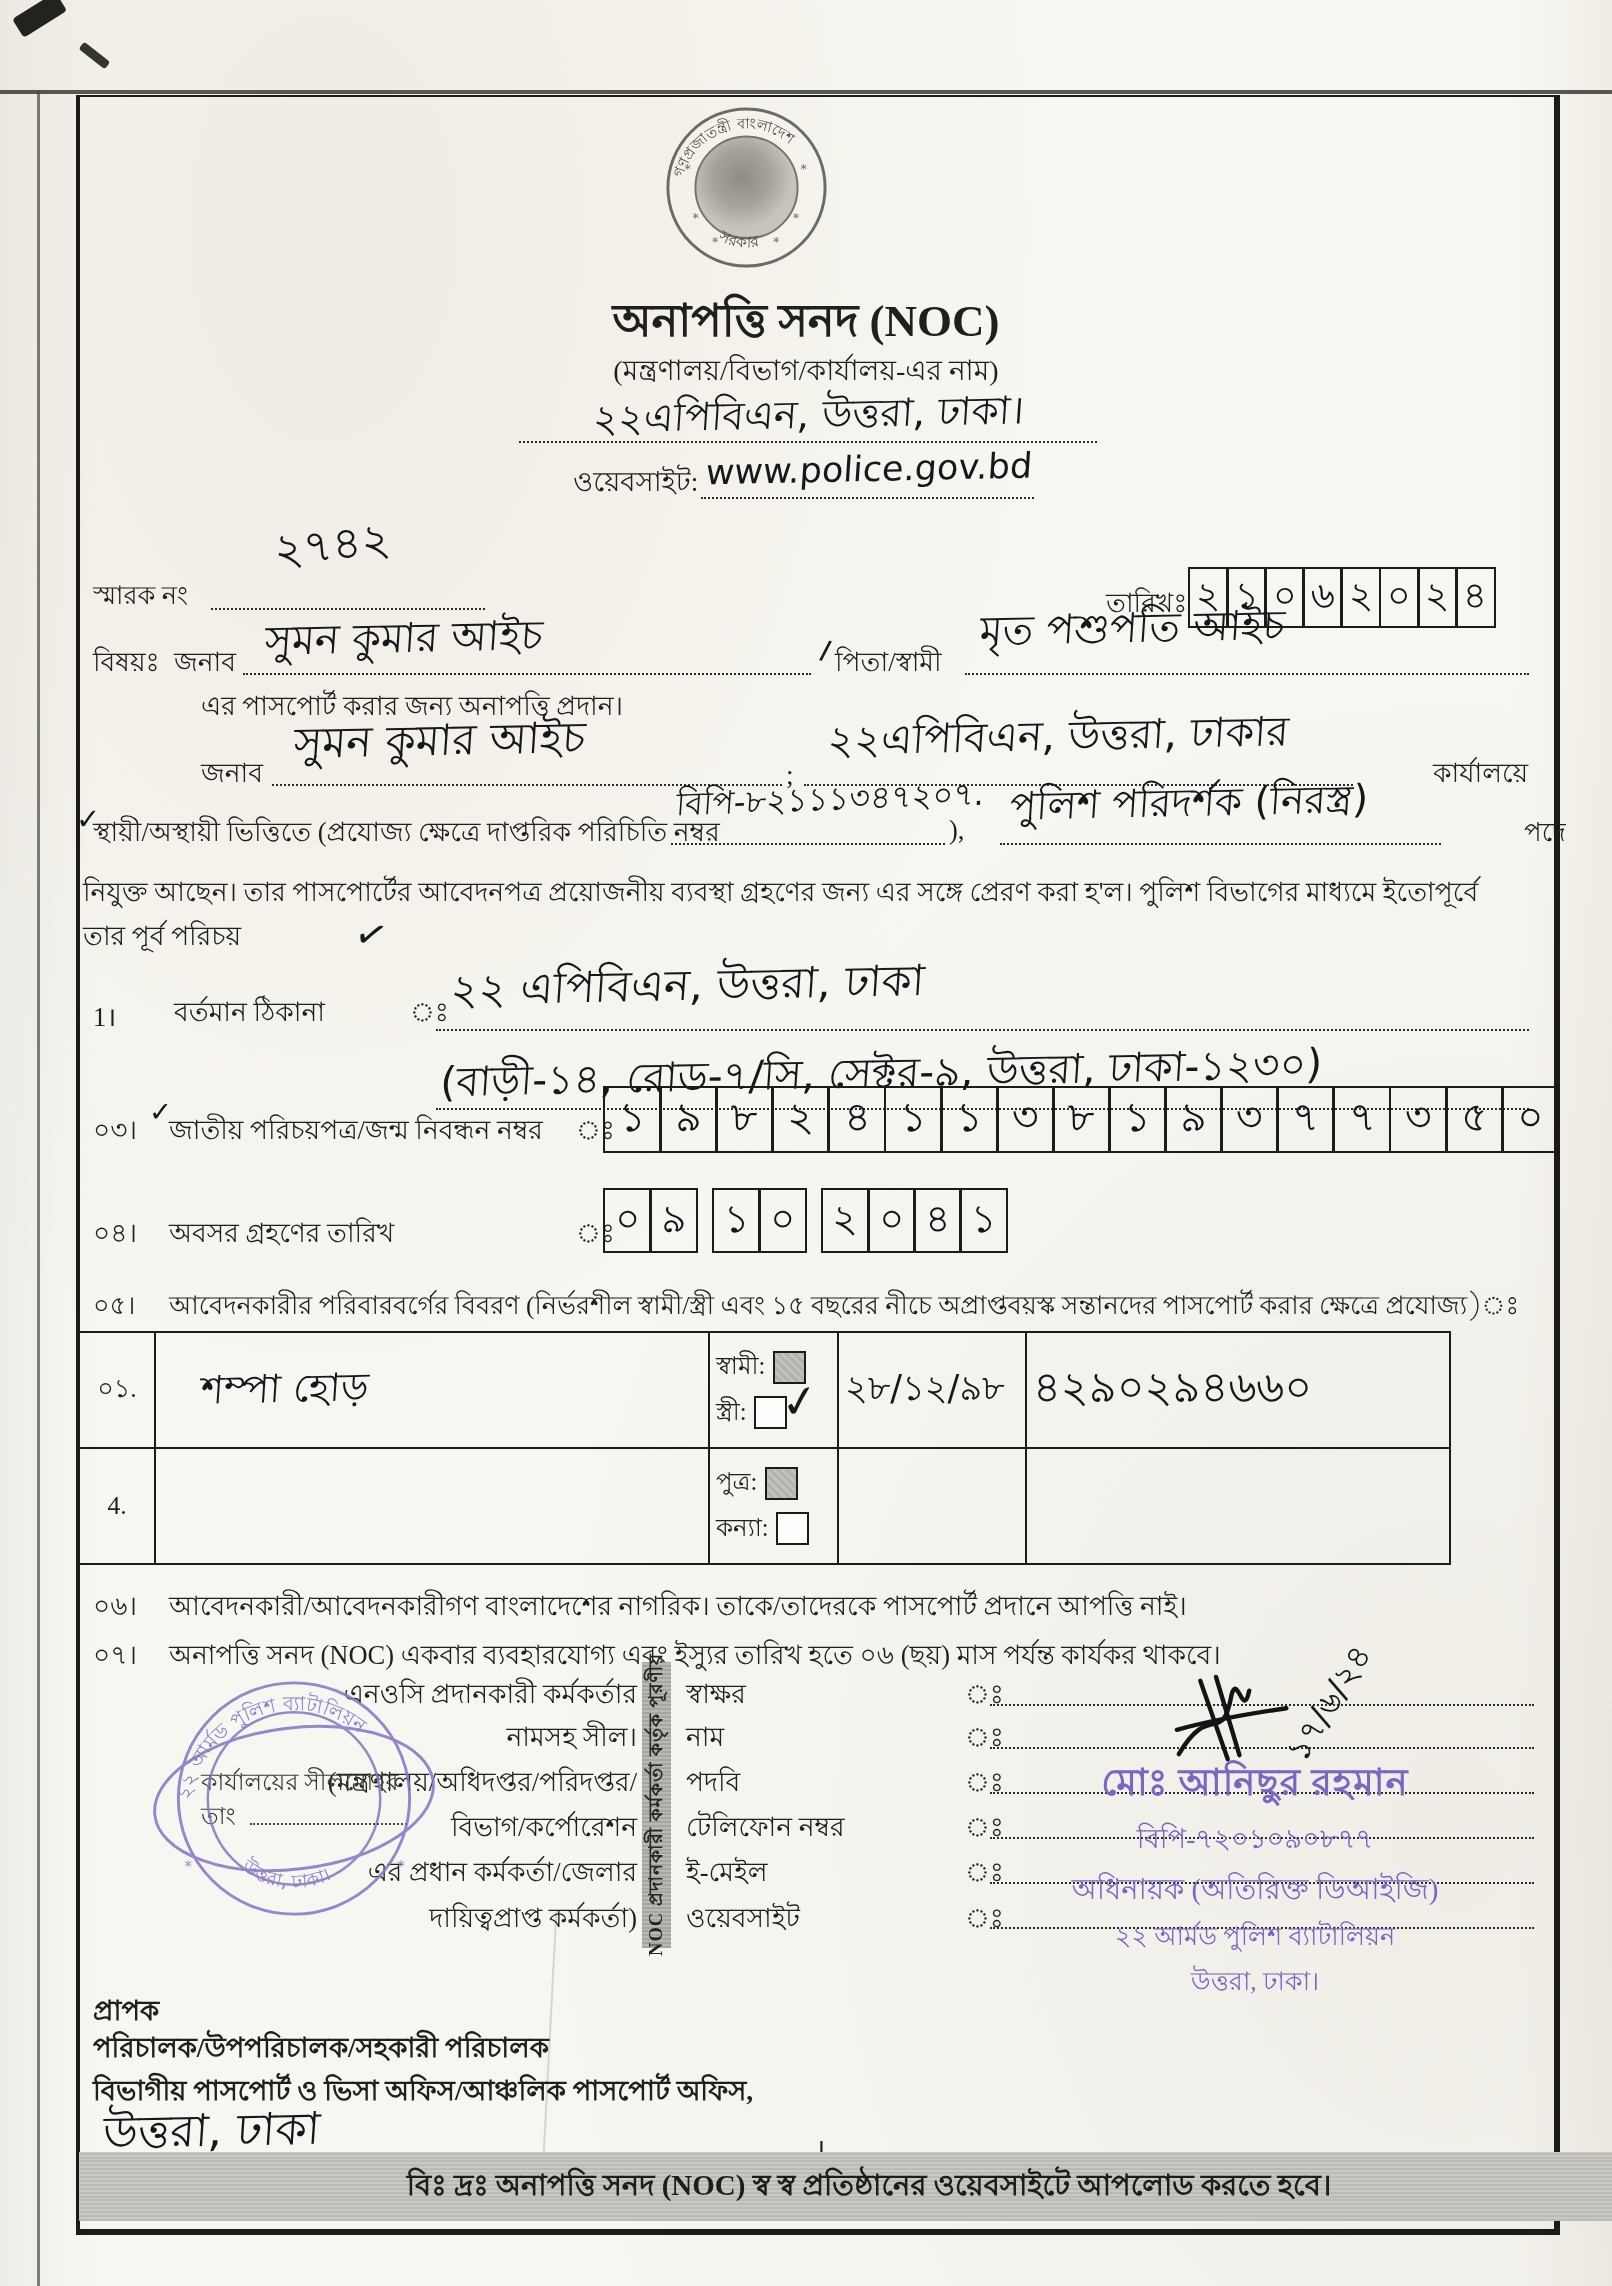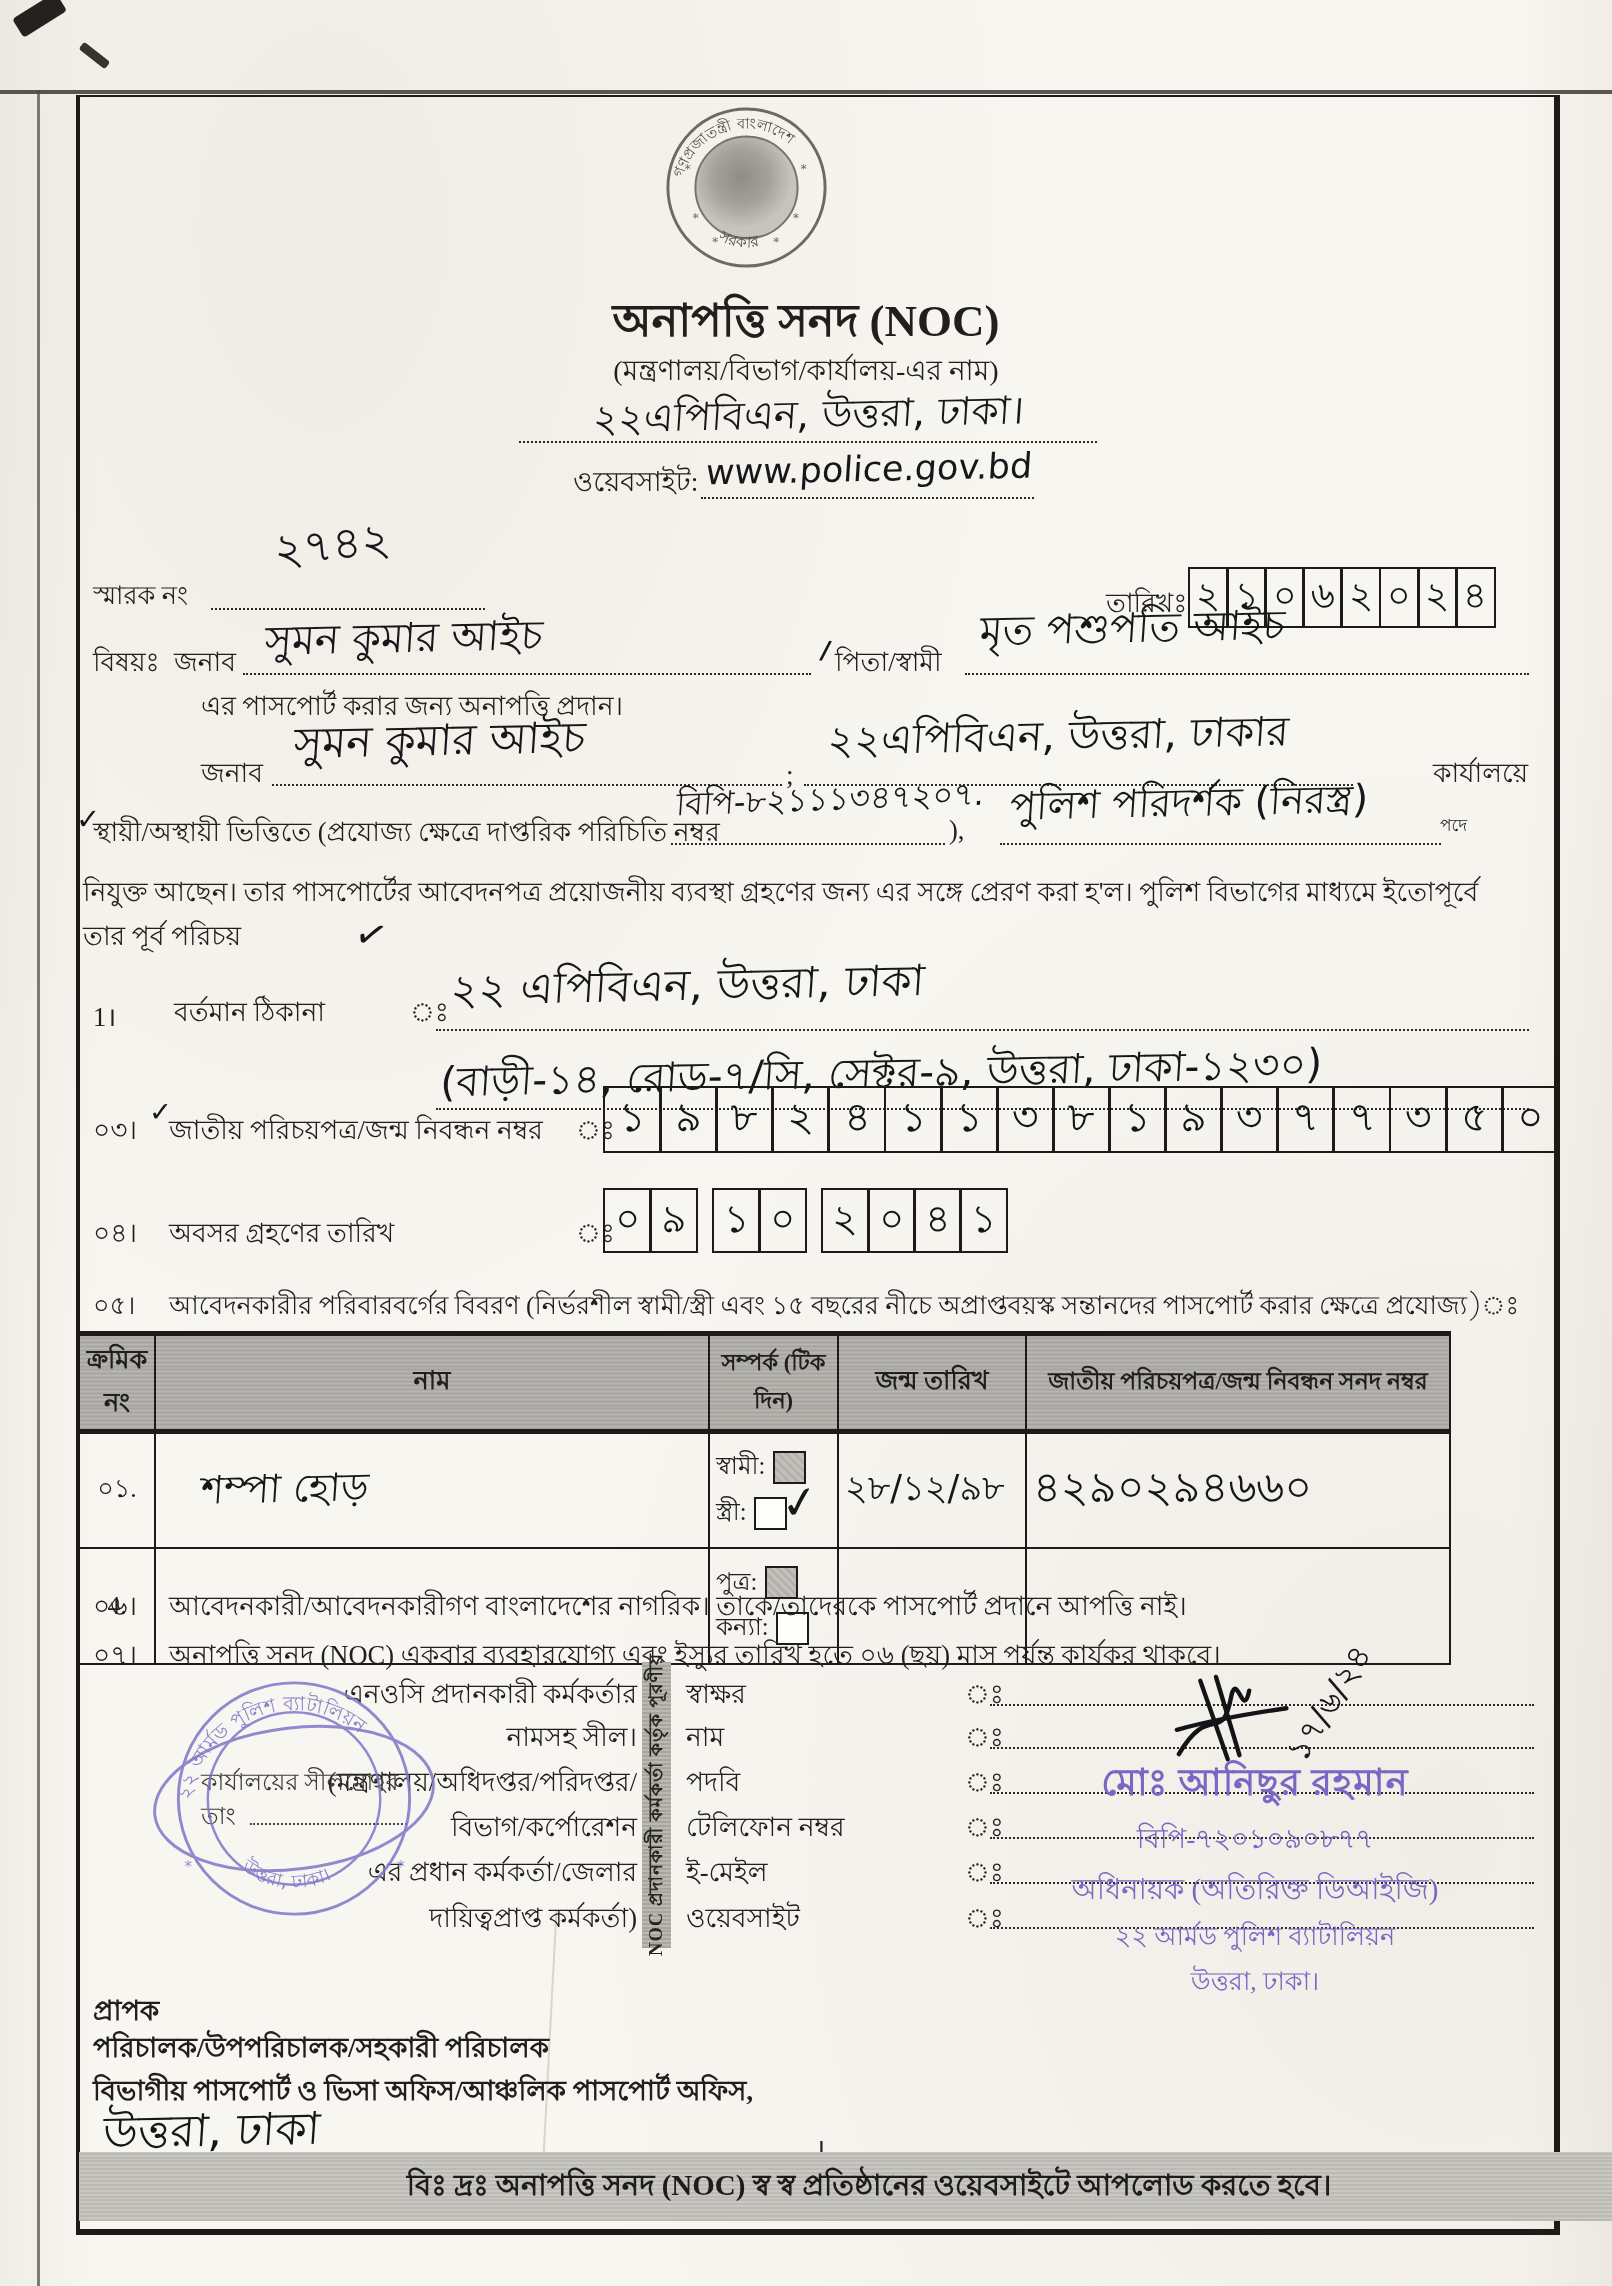--- a/index.html
+++ b/index.html
@@ -162,21 +162,21 @@
   <div class="abs dots" style="left:804px;top:782px;width:549px;height:2px;"></div>
   <div class="abs printed" style="left:1433px;top:753px;font-size:26.5px;">কার্যালয়ে</div>
 
   <div class="abs tick" style="left:76px;top:802px;font-size:29px;">✓</div>
   <div class="abs printed" style="left:93px;top:812px;font-size:26.5px;">স্থায়ী/অস্থায়ী ভিত্তিতে (প্রযোজ্য ক্ষেত্রে দাপ্তরিক পরিচিতি নম্বর</div>
   <div class="abs hand" style="left:676px;top:774px;font-size:32px;transform:rotate(-2deg) skewX(-6deg);">বিপি-৮২১১১৩৪৭২০৭.</div>
   <div class="abs dots" style="left:671px;top:841px;width:274px;height:2px;"></div>
   <div class="abs printed" style="left:949px;top:815px;font-size:26.5px;">),</div>
   <div class="abs hand" style="left:1010px;top:772px;font-size:39px;">পুলিশ পরিদর্শক (নিরস্ত্র)</div>
   <div class="abs dots" style="left:1000px;top:841px;width:441px;height:2px;"></div>
-  <div class="abs printed" style="left:1440px;top:812px;font-size:17px;">পদে</div>
+  <div class="abs printed" style="left:1524px;top:812px;font-size:26px;">পদে</div>
 
   <div class="abs printed" style="left:83px;top:872px;width:1441px;font-size:26.5px;">নিযুক্ত আছেন। তার পাসপোর্টের আবেদনপত্র প্রয়োজনীয় ব্যবস্থা গ্রহণের জন্য এর সঙ্গে প্রেরণ করা হ'ল। পুলিশ বিভাগের মাধ্যমে  ইতোপূর্বে তার পূর্ব পরিচয়</div>
   <div class="abs tick" style="left:355px;top:912px;font-size:39px;transform:rotate(14deg);">✓</div>
 
   <div class="abs printed" style="left:93px;top:998px;font-size:26.5px;">1।</div>
   <div class="abs printed" style="left:174px;top:992px;font-size:26.5px;">বর্তমান ঠিকানা</div>
   <div class="abs printed" style="left:410px;top:992px;font-size:26.5px;">ঃ</div>
   <div class="abs hand" style="left:451px;top:953px;font-size:43px;">২২ এপিবিএন, উত্তরা, ঢাকা</div>
   <div class="abs dots" style="left:436px;top:1027px;width:1093px;height:2px;"></div>
   <div class="abs hand" style="left:441px;top:1041px;font-size:41px;">(বাড়ী-১৪, রোড-৭/সি, সেক্টর-৯, উত্তরা, ঢাকা-১২৩০)</div>
@@ -282,27 +282,20 @@
   <div class="abs" style="left:78px;top:1331px;">
     <table class="fam">
       <colgroup>
         <col style="width:76px">
           <col style="width:554px">
           <col style="width:129px">
           <col style="width:188px">
           <col style="width:424px">
       </colgroup>
       <tbody>
-          <tr style="height:98px;">
-        <th>ক্রমিক নং</th>
-        <th>নাম</th>
-        <th style="font-size:22.5px;">সম্পর্ক (টিক দিন)</th>
-        <th>জন্ম তারিখ</th>
-        <th style="font-size:23.5px;">জাতীয় পরিচয়পত্র/জন্ম নিবন্ধন সনদ নম্বর</th>
-      </tr>
       <tr style="height:116px;">
         <td style="font-size:25.5px;text-align:center;">০১.</td>
         <td><span class="hand" style="font-size:39px;display:inline-block;margin-left:39px;">শম্পা হোড়</span></td>
         <td>
           <div class="relrow">
             <span>স্বামী:</span>
             <span class="chk shaded"></span>
           </div>
           <div class="relrow">
             <span>স্ত্রী:</span>

